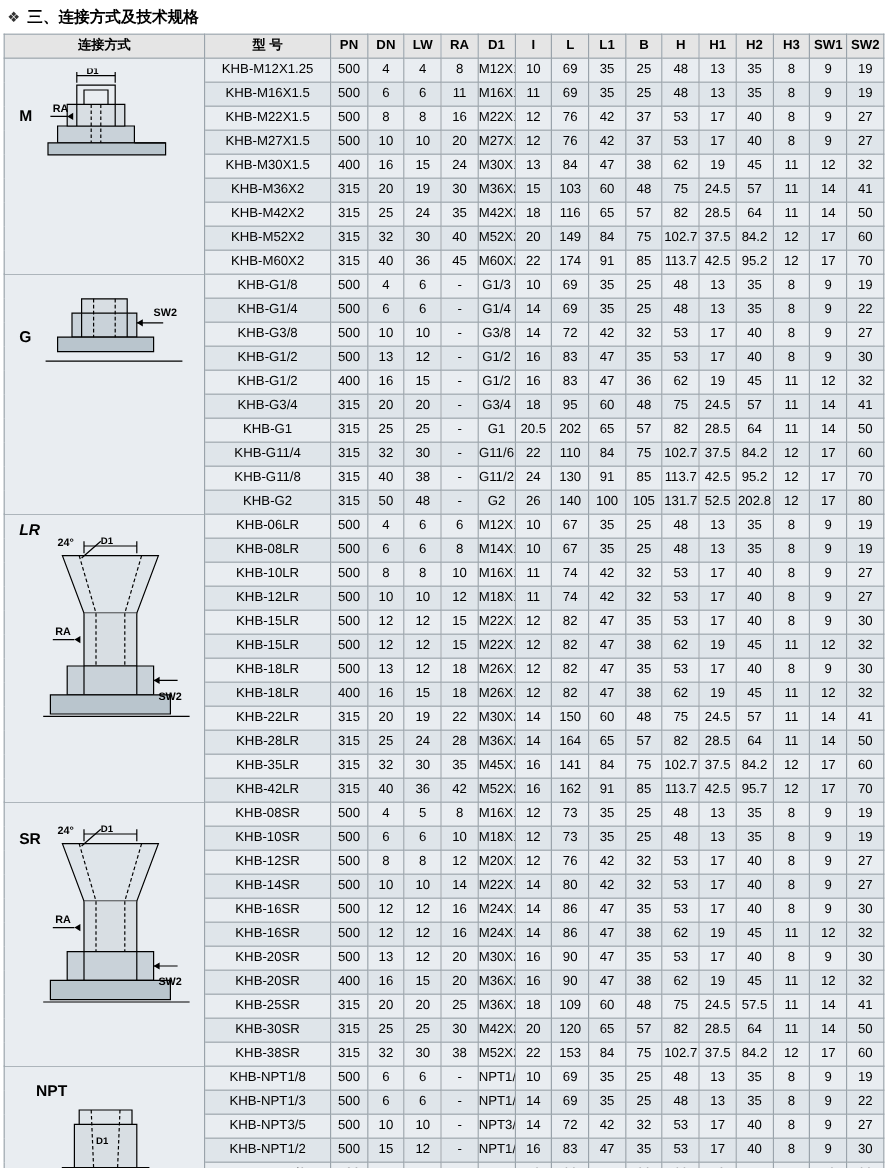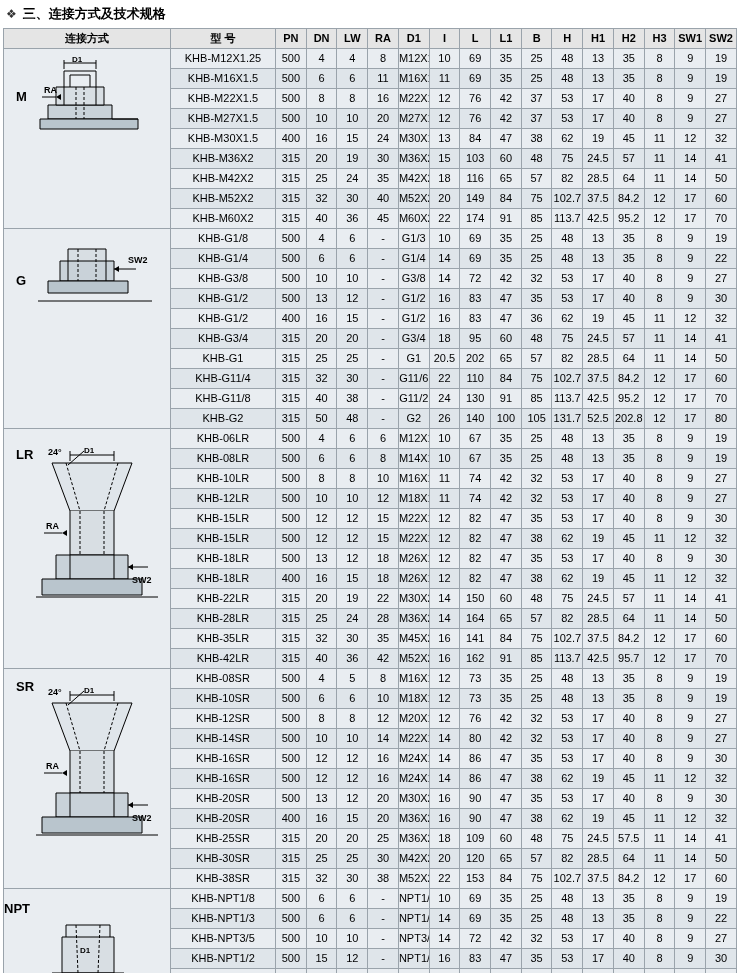--- a/index.html
+++ b/index.html
@@ -516,21 +516,21 @@
           <td>131.7</td>
           <td>52.5</td>
           <td>202.8</td>
           <td>12</td>
           <td>17</td>
           <td>80</td>
         </tr>
         <tr>
           <td class="diagram" rowspan="12">
       <div class="diagram-inner">
-        <div class="series-label" style="top:16px;left:12px;">LR</div>
+        <div class="series-label" style="top:3px;left:12px;font-style:italic;">LR</div>
         <div class="fig" style="top:16px;left:28px;">
           <svg width="135" height="190" viewBox="0 0 135 190">
             <g fill="none" stroke="#000" stroke-width="1">
 
               <path d="M20 18 L100 18 L82 66 L38 66 Z" fill="#dfe5ea"></path>
               <path d="M34 18 L48 66" stroke-dasharray="3,2"></path>
               <path d="M86 18 L72 66" stroke-dasharray="3,2"></path>
 
               <path d="M38 66 L38 110 L82 110 L82 66" fill="#d8dee3"></path>
               <path d="M48 66 L48 110" stroke-dasharray="3,2"></path>
@@ -775,21 +775,21 @@
           <td>113.7</td>
           <td>42.5</td>
           <td>95.7</td>
           <td>12</td>
           <td>17</td>
           <td>70</td>
         </tr>
         <tr>
           <td class="diagram" rowspan="11">
       <div class="diagram-inner">
-        <div class="series-label" style="top:8px;left:12px;text-align:right;">SR</div>
+        <div class="series-label" style="top:20px;left:12px;text-align:right;">SR</div>
         <div class="fig" style="top:16px;left:28px;">
           <svg width="135" height="185" viewBox="0 0 135 185">
             <g fill="none" stroke="#000" stroke-width="1">
               <path d="M20 18 L100 18 L82 66 L38 66 Z" fill="#dfe5ea"></path>
               <path d="M34 18 L48 66" stroke-dasharray="3,2"></path>
               <path d="M86 18 L72 66" stroke-dasharray="3,2"></path>
               <path d="M38 66 L38 108 L82 108 L82 66" fill="#d8dee3"></path>
               <path d="M48 66 L48 108" stroke-dasharray="3,2"></path>
               <path d="M72 66 L72 108" stroke-dasharray="3,2"></path>
               <path d="M24 108 L96 108 L96 132 L24 132 Z" fill="#c9d2d9"></path>
@@ -1007,21 +1007,21 @@
           <td>102.7</td>
           <td>37.5</td>
           <td>84.2</td>
           <td>12</td>
           <td>17</td>
           <td>60</td>
         </tr>
         <tr>
           <td class="diagram" rowspan="10">
       <div class="diagram-inner">
-        <div class="series-label" style="top:10px;left:0;">NPT</div>
+        <div class="series-label" style="top:10px;left:26px;">NPT</div>
         <div class="fig" style="top:34px;left:28px;">
           <svg width="135" height="140" viewBox="0 0 135 140">
             <g fill="none" stroke="#000" stroke-width="1">
               <path d="M34 14 L34 2 L78 2 L78 14" fill="#dfe5ea"></path>
               <path d="M30 14 L30 50 L82 50 L82 14 Z" fill="#d8dee3"></path>
               <path d="M44 2 L46 50" stroke-dasharray="3,2"></path>
               <path d="M68 2 L66 50" stroke-dasharray="3,2"></path>
               <path d="M20 50 L92 50 L92 76 L20 76 Z" fill="#c9d2d9"></path>
               <path d="M30 50 L30 76"></path>
               <path d="M82 50 L82 76"></path>

